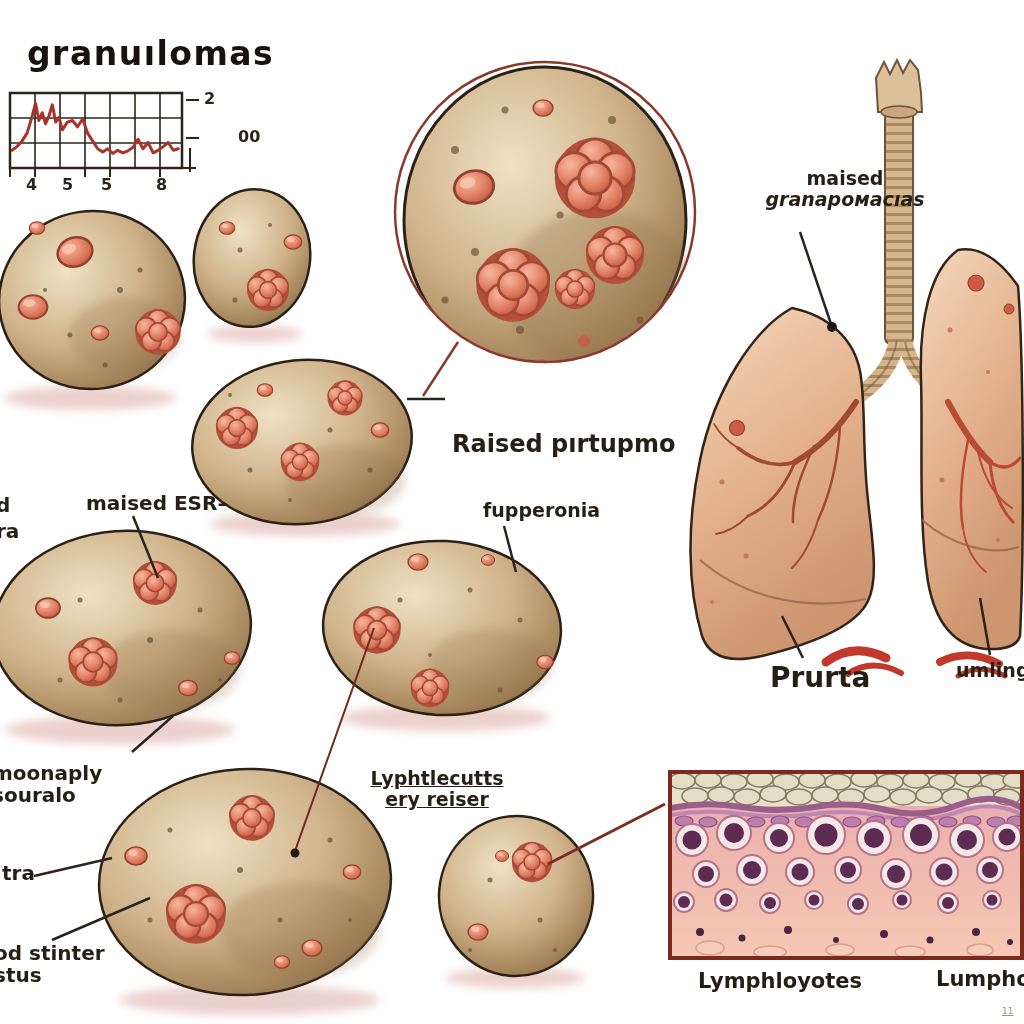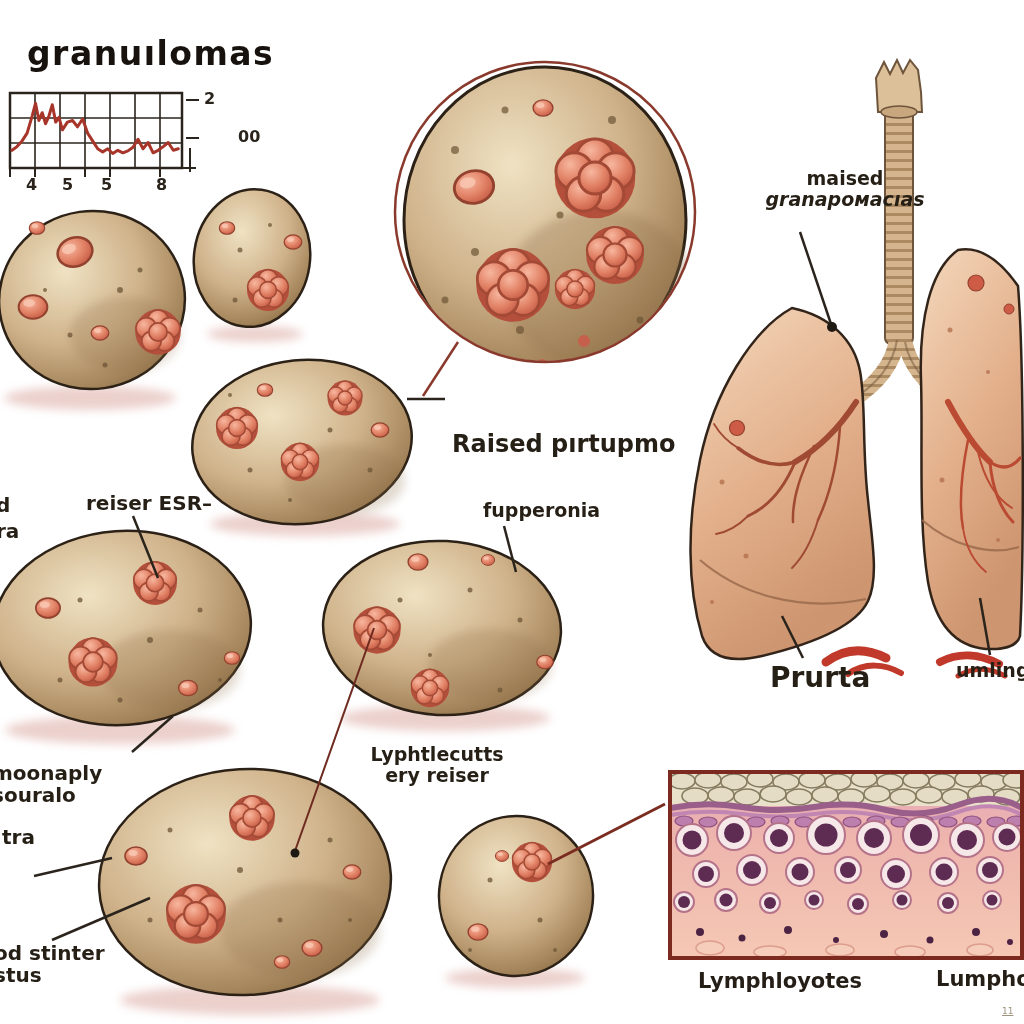--- a/index.html
+++ b/index.html
@@ -453,42 +453,42 @@
 <div class="lbl tick" style="left:62px;top:176px;">5</div>
 <div class="lbl tick" style="left:101px;top:176px;">5</div>
 <div class="lbl tick" style="left:156px;top:176px;">8</div>
 
 <div class="lbl anno center" style="left:750px;top:168px;width:190px;">
   <span style="display:block;">maised</span>
   <span style="display:block;font-style:italic;">granapoᴍacıas</span>
 </div>
 
 <div class="lbl anno" style="left:452px;top:388px;font-size:24px;margin-top:43px;">Raised pırtupmo</div>
-<div class="lbl anno" style="left:86px;top:492px;font-size:20px;">reiser ESR–</div>
+<div class="lbl anno" style="left:86px;top:492px;font-size:20px;">maised ESR–</div>
 <div class="lbl anno" style="left:483px;top:500px;">fupperonia</div>
 
-<div class="lbl anno center" style="left:352px;top:744px;width:170px;">
+<div class="lbl anno center" style="left:352px;top:768px;width:170px;text-decoration:underline;">
   <span style="display:block;">Lyphtlecutts</span>
   <span style="display:block;">ery reiser</span>
 </div>
 
 <div class="lbl anno" style="left:770px;top:662px;font-size:28px;">Prurta</div>
 <div class="lbl anno" style="left:956px;top:660px;">umling</div>
 <div class="lbl caption" style="left:698px;top:970px;">Lymphloyotes</div>
 <div class="lbl caption" style="left:936px;top:968px;">Lumphor</div>
 <div class="lbl tiny" style="left:1002px;top:1006px;">11</div>
 
 <div class="lbl anno-sm" style="left:-4px;top:494px;font-size:20px;">d</div>
 <div class="lbl anno-sm" style="left:-4px;top:520px;font-size:20px;">ra</div>
 
 <div class="lbl anno" style="left:-8px;top:762px;font-size:20px;">
   <span style="display:block;">moonaply</span>
   <span style="display:block;">souralo</span>
 </div>
 
-<div class="lbl anno" style="left:2px;top:826px;font-size:20px;">tra</div>
+<div class="lbl anno" style="left:2px;top:862px;font-size:20px;">tra</div>
 
 <div class="lbl anno" style="left:-6px;top:942px;font-size:20px;">
   <span style="display:block;">od stinter</span>
   <span style="display:block;">stus</span>
 </div>
 
 </div>
 
 </body></html>

